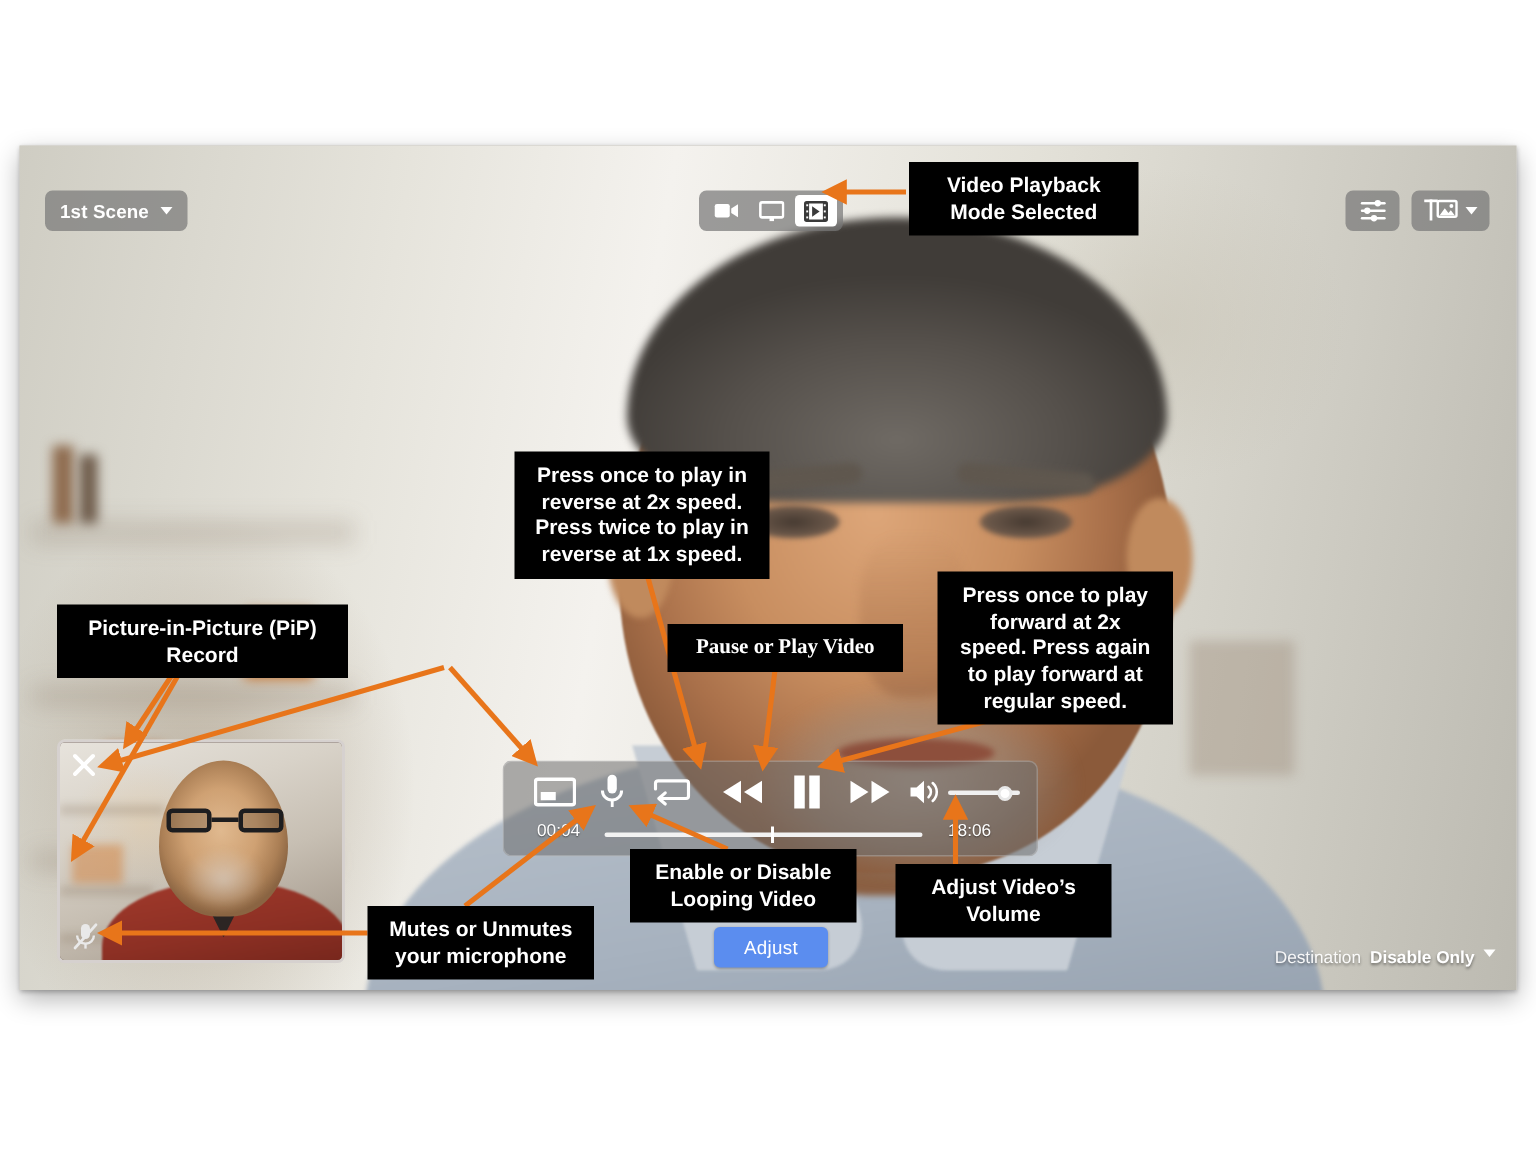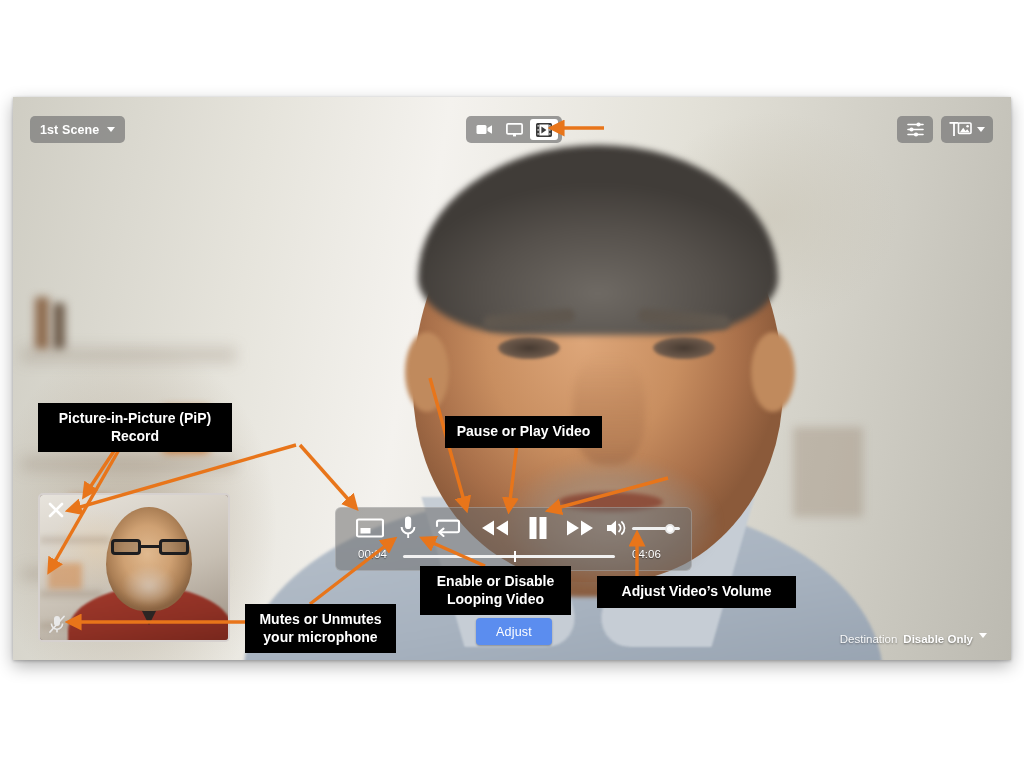--- a/index.html
+++ b/index.html
@@ -163,20 +163,21 @@
   
   .pill {
     position: absolute;
     background: rgba(120,120,120,0.72);
     border-radius: 5px;
     color: #ffffff;
     display: flex;
     align-items: center;
     justify-content: center;
     user-select: none;
+    margin-top: 11px;
   }
   #scene-selector {
     left: 17px; top: 19px;
     height: 27px;
     padding: 0 10px;
     gap: 8px;
     font-size: 12.5px;
     font-weight: bold;
     letter-spacing: .1px;
   }
@@ -368,21 +369,21 @@
     background: #5b8def;
     color: #ffffff;
     border-radius: 4px;
     display: flex; align-items: center; justify-content: center;
     font-size: 12.5px;
     letter-spacing: .2px;
     box-shadow: 0 1px 2px rgba(0,0,0,.3);
   }
   #destination-selector {
     position: absolute;
-    right: 24px;
+    right: 14px;
     top: 536px;
     display: flex;
     gap: 6px;
     color: #ffffff;
     font-size: 11.5px;
     text-shadow: 0 1px 2px rgba(0,0,0,.45);
   }
   #destination-selector .lbl { opacity: .92; }
   #destination-selector .val { font-weight: bold; }
 
@@ -405,23 +406,23 @@
     text-align: center;
     white-space: pre-line;
     box-sizing: border-box;
   }
 
   #callout-video-mode    { left: 606px; top: 108px;  width: 153px; }
   #callout-reverse       { left: 343px; top: 301px;  width: 170px; }
   #callout-forward       { left: 625px; top: 381px;  width: 157px; }
   #callout-pip-window    { left: 38px;  top: 403px;  width: 194px; }
   #callout-pip-toggle    { left: 245px; top: 403px;  width: 152px; }
-  #callout-pause         { left: 445px; top: 416px;  width: 157px; }
+  #callout-pause         { left: 445px; top: 416px;  width: 157px; font-family: Liberation Serif, serif; }
   #callout-loop          { left: 420px; top: 566px;  width: 151px; }
-  #callout-volume        { left: 597px; top: 576px;  width: 199px; }
+  #callout-volume        { left: 597px; top: 576px;  width: 144px; }
   #callout-mic           { left: 245px; top: 604px;  width: 151px; }
 </style>
 </head>
 <body>
 
 <div id="stage">
 
   <div id="app-window">
 
     <div class="video-bg">
@@ -606,21 +607,21 @@
 
       <div id="volume-slider">
         <div id="volume-knob"></div>
       </div>
 
       <div class="time-row">
         <span class="time-label" id="time-current">00:04</span>
         <div id="scrubber">
           <div id="scrub-handle"></div>
         </div>
-        <span class="time-label" id="time-total">04:06</span>
+        <span class="time-label" id="time-total">18:06</span>
       </div>
     </div>
 
     <div id="record-button">
       <span>Adjust</span>
     </div>
 
     <div id="destination-selector">
       <span class="lbl">Destination</span>
       <span class="val">Disable Only</span>
@@ -655,20 +656,31 @@
 
         <line x1="485" y1="566" x2="424" y2="539"></line>
 
         <line x1="637" y1="576" x2="637" y2="535"></line>
 
         <line x1="245" y1="622" x2="70" y2="622"></line>
         <line x1="310" y1="604" x2="393" y2="540"></line>
       </g>
     </svg>
 
+    <div class="callout" id="callout-video-mode">Video Playback
+Mode Selected</div>
+    <div class="callout" id="callout-reverse">Press once to play in
+reverse at 2x speed.
+Press twice to play in
+reverse at 1x speed.</div>
+    <div class="callout" id="callout-forward">Press once to play
+forward at 2x
+speed. Press again
+to play forward at
+regular speed.</div>
     <div class="callout" id="callout-pip-window">Picture-in-Picture (PiP)
 Record</div>
     <div class="callout" id="callout-pause">Pause or Play Video</div>
     <div class="callout" id="callout-loop">Enable or Disable
 Looping Video</div>
     <div class="callout" id="callout-volume">Adjust Video’s Volume</div>
     <div class="callout" id="callout-mic">Mutes or Unmutes
 your microphone</div>
   </div>
 

